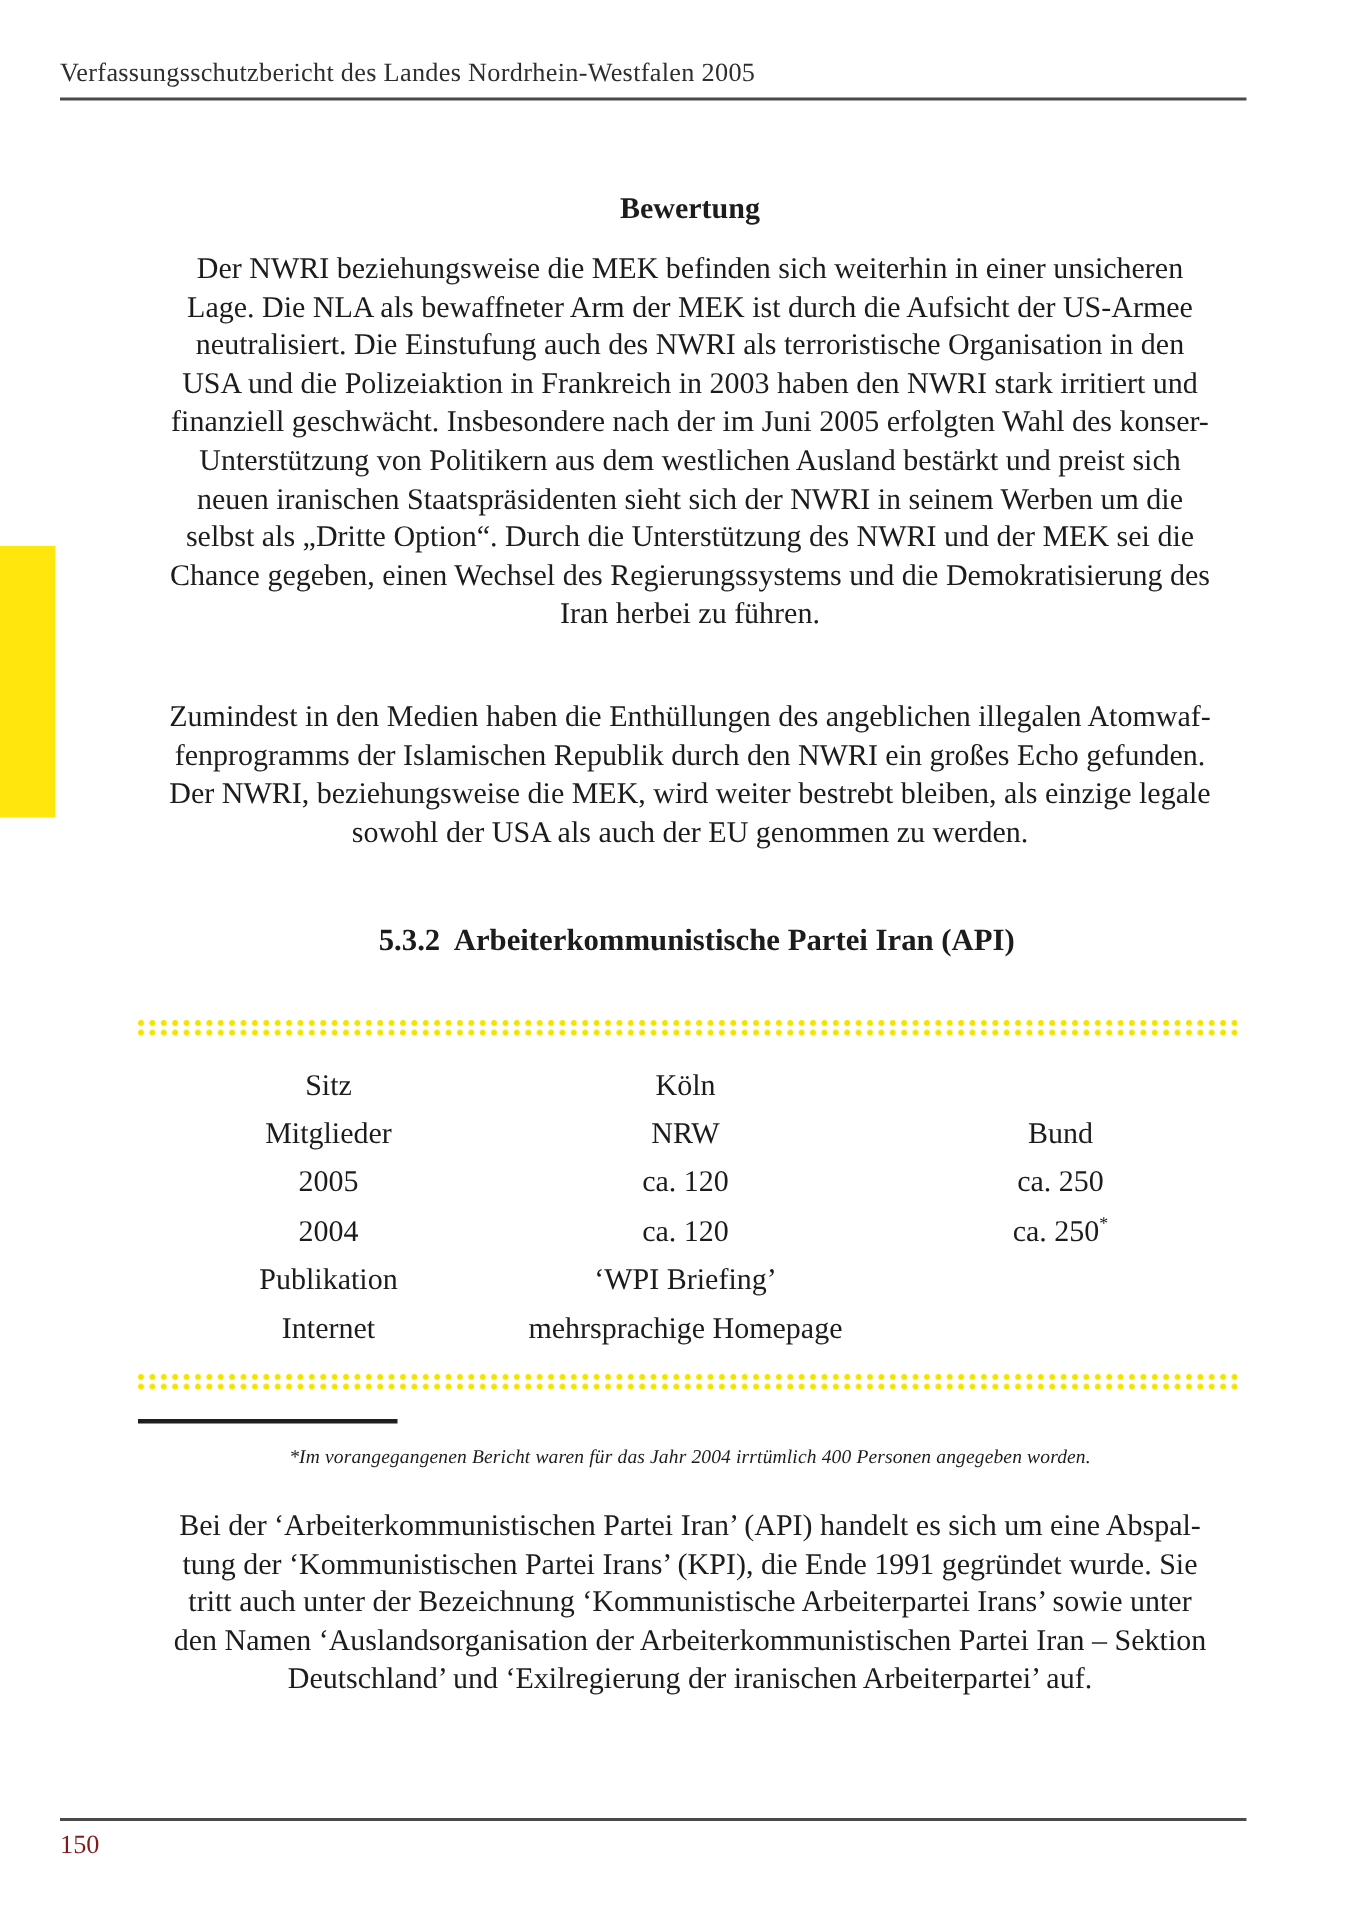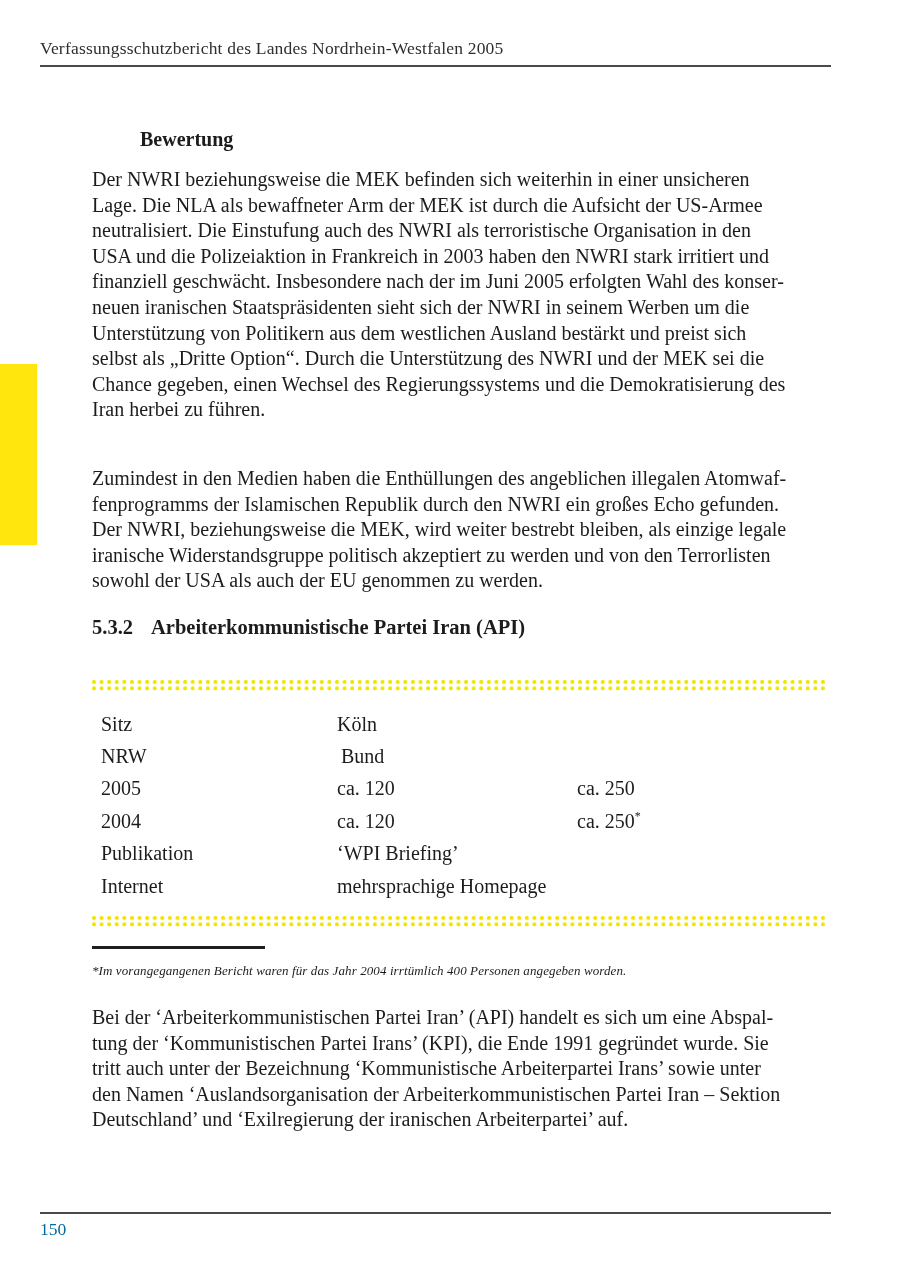--- a/index.html
+++ b/index.html
@@ -4,21 +4,21 @@
 <style>
   html, body { margin: 0; padding: 0; }
   body {
     width: 900px; height: 1274px;
     background: #ffffff;
     font-family: "Liberation Serif", serif;
     color: #1c1c1c;
     position: relative;
     overflow: hidden;
   }
-  .abs { position: absolute; }
+  .abs { position: absolute; text-align: center; }
 
   
   .running-header {
     left: 40px; top: 38px;
     font-size: 17.5px; color: #2e2e2e;
     letter-spacing: 0.2px;
     white-space: nowrap;
   }
   .header-rule {
     left: 40px; top: 65px; width: 791px; height: 2px;
@@ -28,21 +28,21 @@
   
   .highlight-marker {
     left: 0; top: 364px; width: 37px; height: 181px;
     background: var(--hl, #ffe70d);
   }
 
   
   .content { left: 92px; width: 736px; }
 
   .h-bold { font-weight: bold; font-size: 20px; white-space: nowrap; }
-  .bewertung { top: 128px; margin-left: 48px; }
+  .bewertung { top: 128px; }
 
   .para { font-size: 20px; line-height: 25.6px; }
   .para .tline { white-space: nowrap; }
   .para1 { top: 167px; }
   .para2 { top: 466px; }
   .para3 { top: 1005px; }
 
   .section-heading { top: 616px; font-size: 20.5px; }
   .section-heading .num { display: inline-block; width: 59px; }
 
@@ -64,66 +64,66 @@
   .info-table sup { font-size: 12px; vertical-align: super; line-height: 0; }
 
   .footnote-rule { top: 946px; width: 173px; height: 3px; background: #1f1f1f; }
   .footnote {
     top: 963px; font-size: 13px; font-style: italic;
     letter-spacing: 0.1px; white-space: nowrap;
   }
 
   
   .footer-rule { left: 40px; top: 1212px; width: 791px; height: 2px; background: #4a4a4a; }
-  .page-number { left: 40px; top: 1219px; font-size: 17.5px; color: #0369a1; }
+  .page-number { left: 40px; top: 1219px; font-size: 17.5px; color: #7f1d1d; }
 </style>
 </head>
 <body>
 
 <div class="abs running-header">Verfassungsschutzbericht des Landes Nordrhein-Westfalen 2005</div>
 <div class="abs header-rule"></div>
 
 <div class="abs highlight-marker"></div>
 
 <div class="abs content h-bold bewertung">Bewertung</div>
 
 <div class="abs content para para1">
     <div class="tline">Der NWRI beziehungsweise die MEK befinden sich weiterhin in einer unsicheren</div>
     <div class="tline">Lage. Die NLA als bewaffneter Arm der MEK ist durch die Aufsicht der US-Armee</div>
     <div class="tline">neutralisiert. Die Einstufung auch des NWRI als terroristische Organisation in den</div>
     <div class="tline">USA und die Polizeiaktion in Frankreich in 2003 haben den NWRI stark irritiert und</div>
     <div class="tline">finanziell geschwächt. Insbesondere nach der im Juni 2005 erfolgten Wahl des konser-</div>
+    <div class="tline">Unterstützung von Politikern aus dem westlichen Ausland bestärkt und preist sich</div>
     <div class="tline">neuen iranischen Staatspräsidenten sieht sich der NWRI in seinem Werben um die</div>
-    <div class="tline">Unterstützung von Politikern aus dem westlichen Ausland bestärkt und preist sich</div>
     <div class="tline">selbst als „Dritte Option“. Durch die Unterstützung des NWRI und der MEK sei die</div>
     <div class="tline">Chance gegeben, einen Wechsel des Regierungssystems und die Demokratisierung des</div>
     <div class="tline">Iran herbei zu führen.</div>
   </div>
 
 <div class="abs content para para2">
     <div class="tline">Zumindest in den Medien haben die Enthüllungen des angeblichen illegalen Atomwaf-</div>
     <div class="tline">fenprogramms der Islamischen Republik durch den NWRI ein großes Echo gefunden.</div>
     <div class="tline">Der NWRI, beziehungsweise die MEK, wird weiter bestrebt bleiben, als einzige legale</div>
-    <div class="tline">iranische Widerstandsgruppe politisch akzeptiert zu werden und von den Terrorlisten</div>
     <div class="tline">sowohl der USA als auch der EU genommen zu werden.</div>
   </div>
 
 <div class="abs content h-bold section-heading">
   <span class="num">5.3.2</span><span>Arbeiterkommunistische Partei Iran (API)</span>
 </div>
 
 <div class="abs content dotted dotted-top"></div>
 
 <div class="abs content info-table">
     <div class="info-row">
       <div class="cell-1">Sitz</div>
       <div class="cell-2">Köln</div>
       <div class="cell-3"></div>
     </div>
     <div class="info-row">
+      <div class="cell-1">Mitglieder</div>
       <div class="cell-2">NRW</div>
       <div class="cell-3">Bund</div>
     </div>
     <div class="info-row">
       <div class="cell-1">2005</div>
       <div class="cell-2">ca. 120</div>
       <div class="cell-3">ca. 250</div>
     </div>
     <div class="info-row">
       <div class="cell-1">2004</div>

